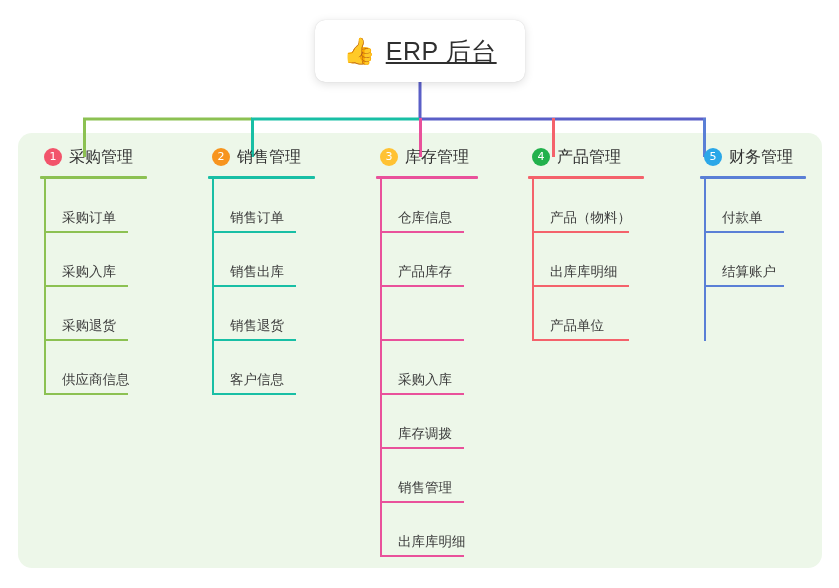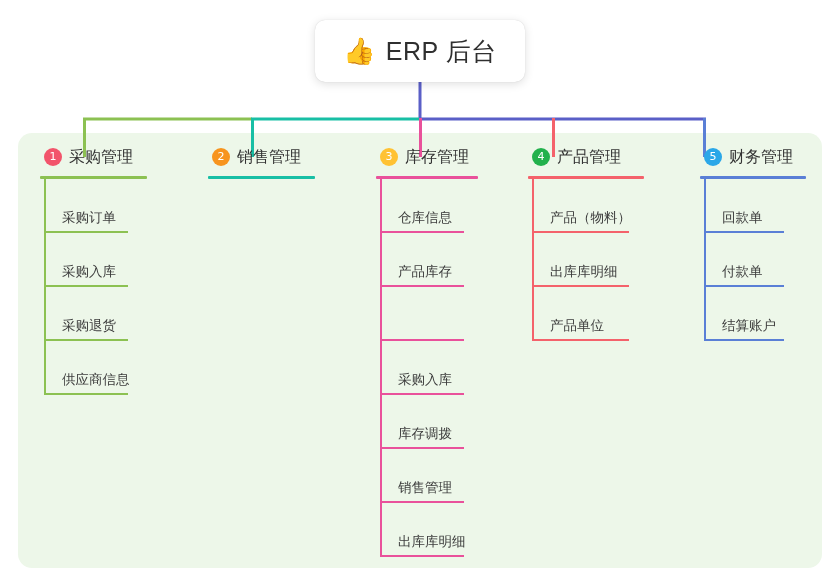--- a/index.html
+++ b/index.html
@@ -35,20 +35,21 @@
   #root-card .thumb {
     font-size: 26px;
     line-height: 1;
     color: #F0B429;
   }
   #root-card .root-title {
     font-size: 25px;
     letter-spacing: 0.5px;
     color: #2f2f2f;
     white-space: nowrap;
+    text-decoration: underline;
   }
 
   
   #connectors {
     position: absolute;
     left: 0;
     top: 0;
     width: 839px;
     height: 588px;
     z-index: 2;
@@ -194,20 +195,39 @@
           <div class="item-rule" style="background: rgb(140, 193, 82); width: 84px;"></div>
         </div>
       </div>
     </div>
     <div class="column" style="left: 208px;">
       <div class="col-head">
         <span class="badge" style="background: rgb(247, 148, 30);">2</span>
         <span class="col-title">销售管理</span>
       </div>
       <div class="head-rule" style="background: rgb(24, 191, 165); width: 107px;"></div>
+      <div class="items">
+        <div class="spine" style="background: rgb(24, 191, 165); height: 216px;"></div>
+        <div class="item">
+          <span class="item-label">销售订单</span>
+          <div class="item-rule" style="background: rgb(24, 191, 165); width: 84px;"></div>
+        </div>
+        <div class="item">
+          <span class="item-label">销售出库</span>
+          <div class="item-rule" style="background: rgb(24, 191, 165); width: 84px;"></div>
+        </div>
+        <div class="item">
+          <span class="item-label">销售退货</span>
+          <div class="item-rule" style="background: rgb(24, 191, 165); width: 84px;"></div>
+        </div>
+        <div class="item">
+          <span class="item-label">客户信息</span>
+          <div class="item-rule" style="background: rgb(24, 191, 165); width: 84px;"></div>
+        </div>
+      </div>
     </div>
     <div class="column" style="left: 376px;">
       <div class="col-head">
         <span class="badge" style="background: rgb(255, 194, 51);">3</span>
         <span class="col-title">库存管理</span>
       </div>
       <div class="head-rule" style="background: rgb(233, 81, 155); width: 102px;"></div>
       <div class="items">
         <div class="spine" style="background: rgb(233, 81, 155); height: 378px;"></div>
         <div class="item">
@@ -263,24 +283,20 @@
     </div>
     <div class="column" style="left: 700px;">
       <div class="col-head">
         <span class="badge" style="background: rgb(43, 167, 232);">5</span>
         <span class="col-title">财务管理</span>
       </div>
       <div class="head-rule" style="background: rgb(90, 127, 214); width: 106px;"></div>
       <div class="items">
         <div class="spine" style="background: rgb(90, 127, 214); height: 162px;"></div>
         <div class="item">
-          <span class="item-label">回款单</span>
-          <div class="item-rule" style="background: rgb(90, 127, 214); width: 80px;"></div>
-        </div>
-        <div class="item">
           <span class="item-label">付款单</span>
           <div class="item-rule" style="background: rgb(90, 127, 214); width: 80px;"></div>
         </div>
         <div class="item">
           <span class="item-label">结算账户</span>
           <div class="item-rule" style="background: rgb(90, 127, 214); width: 80px;"></div>
         </div>
       </div>
     </div>
   </div>

